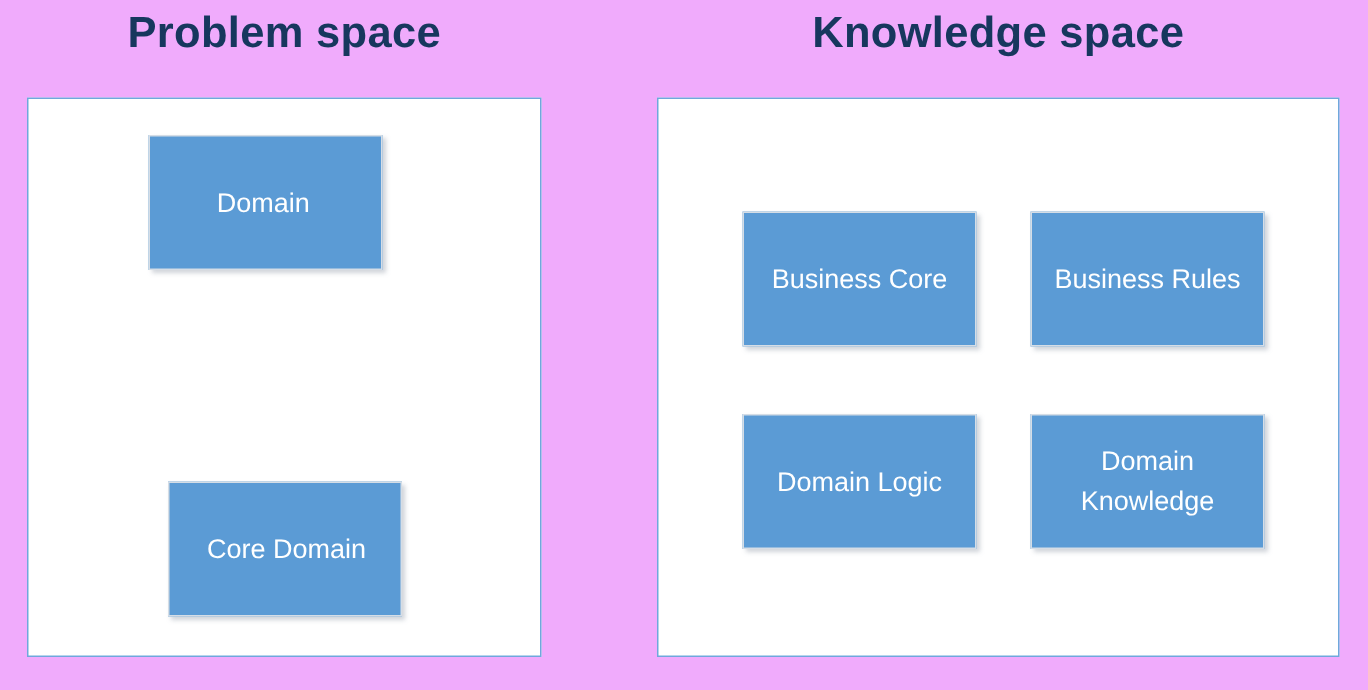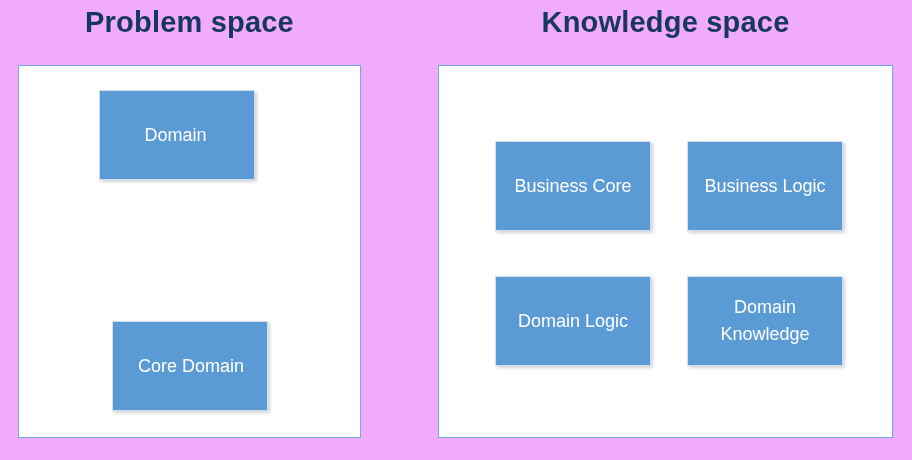--- a/index.html
+++ b/index.html
@@ -84,21 +84,21 @@
     <div class="box p3">
       <span>Core Domain</span>
     </div>
   </div>
 
   <div class="panel-frame right">
     <div class="box s1">
       <span>Business Core</span>
     </div>
     <div class="box s2">
-      <span>Business Logic</span>
+      <span>Business Rules</span>
     </div>
     <div class="box s3">
       <span>Domain Logic</span>
     </div>
     <div class="box s4">
       <span>Domain Knowledge</span>
     </div>
   </div>
 
 </div>

